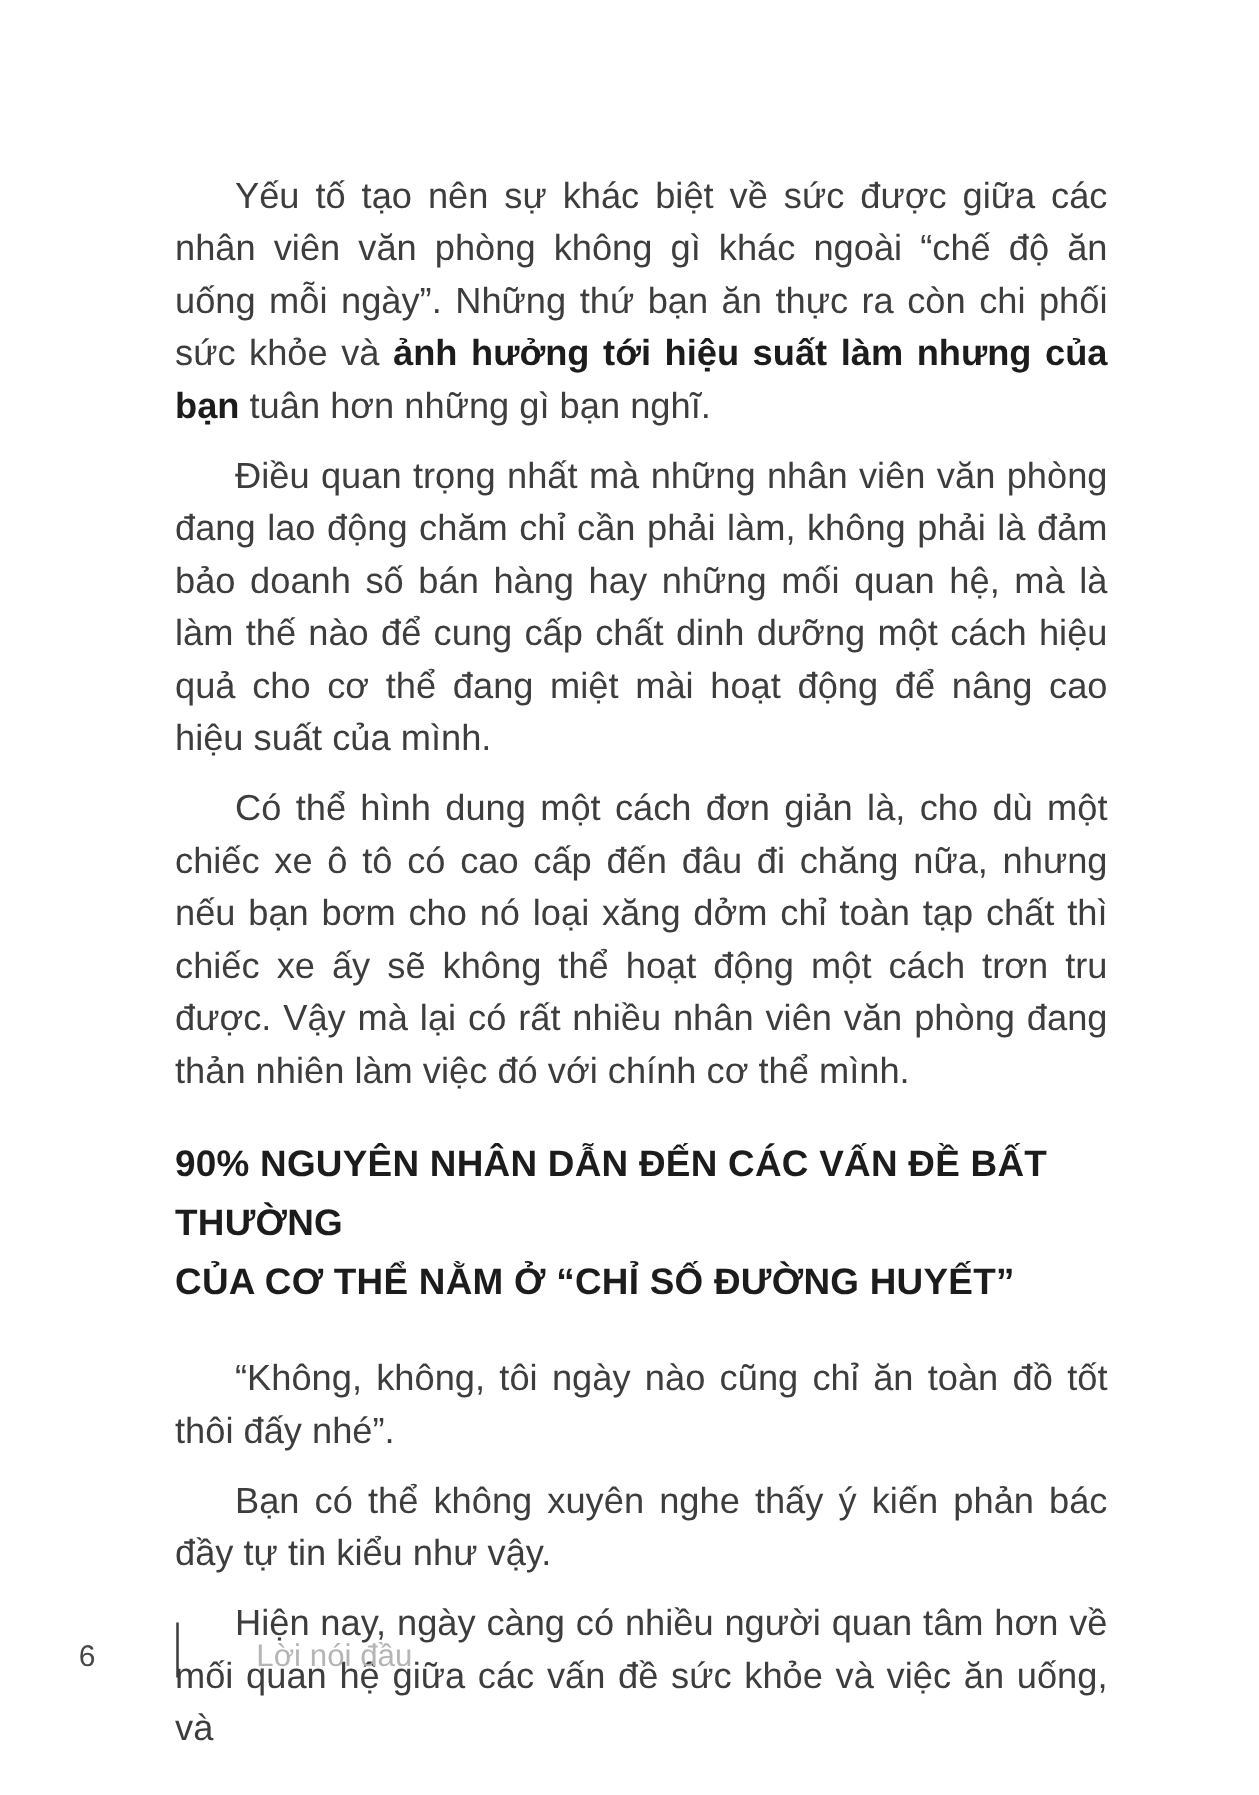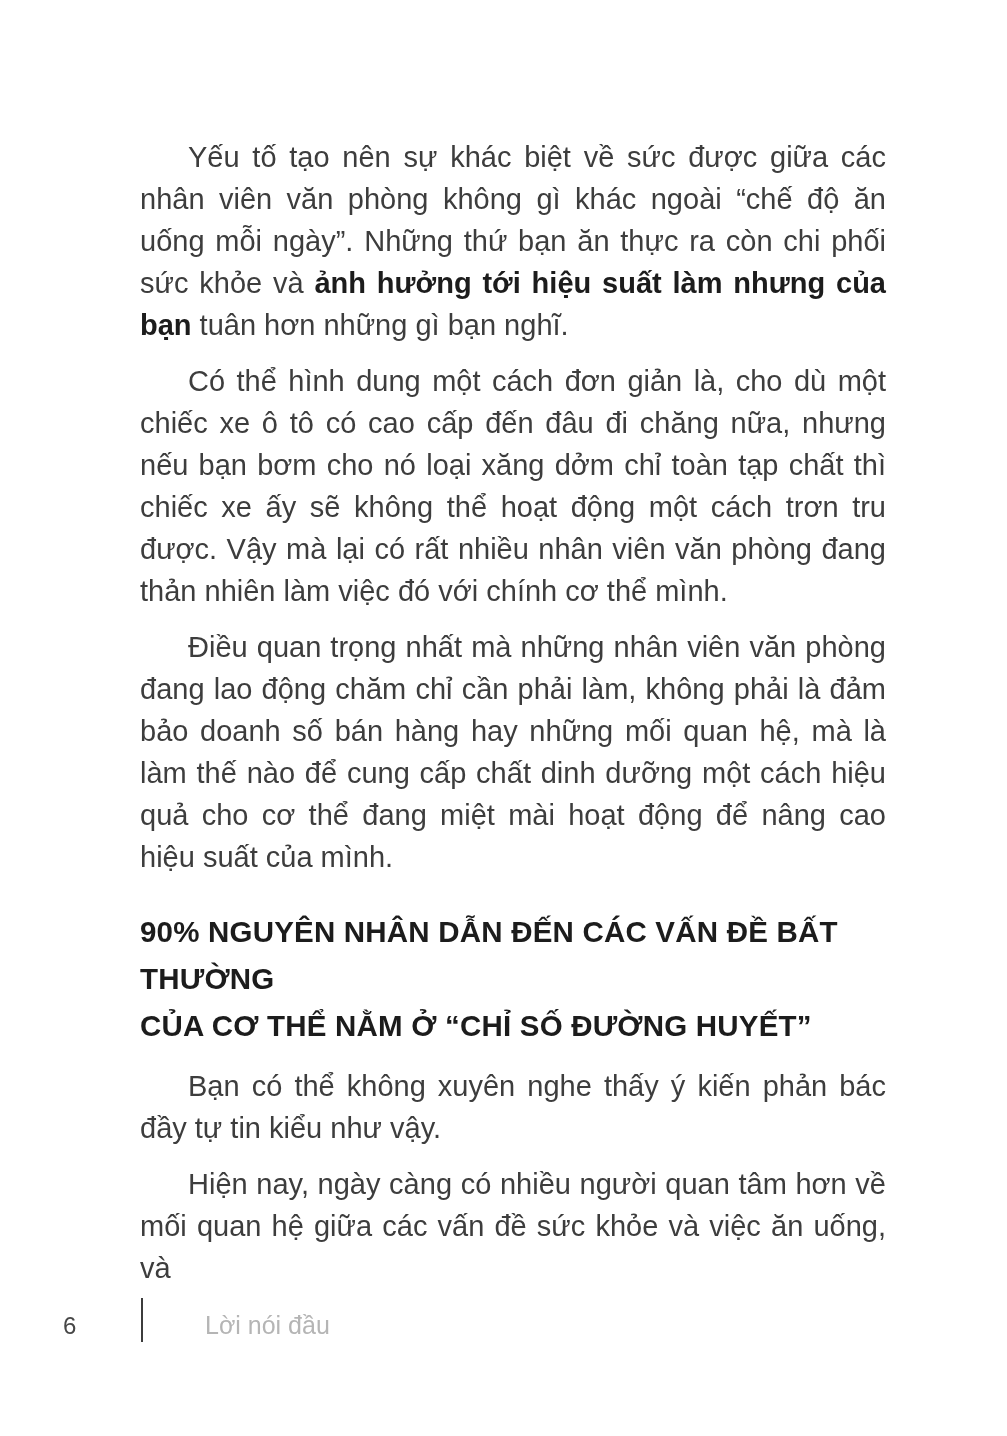--- a/index.html
+++ b/index.html
@@ -15,21 +15,21 @@
     position: absolute;
     left: 140px; top: 136px; width: 746px;
     color: #3d3d3d;
     font-size: 29px;
     line-height: 42px;
     text-align: justify;
   }
   .para { margin: 0 0 14px 0; text-indent: 48px; }
   .para strong { color: #1c1c1c; font-weight: bold; }
   .heading {
-    margin: 30px 0 16px 0;
+    margin: 30px 0 33px 0;
     font-size: 29.5px;
     line-height: 47px;
     font-weight: bold;
     color: #1c1c1c;
     text-align: left;
     text-indent: 0;
     white-space: pre-line;
     letter-spacing: 0.2px;
   }
   .footer {
@@ -48,24 +48,25 @@
     position: absolute; left: 161px; bottom: 2px;
     font-size: 25px; color: #b5b5b5; margin-left: 44px;
   }
 </style>
 </head>
 <body>
 
 <div class="page">
   <main class="content" id="content">
       <p class="para"><span>Yếu tố tạo nên sự khác biệt về sức được giữa các nhân viên văn phòng không gì khác ngoài “chế độ ăn uống mỗi ngày”. Những thứ bạn ăn thực ra còn chi phối sức khỏe và </span><strong>ảnh hưởng tới hiệu suất làm nhưng của bạn</strong><span> tuân hơn những gì bạn nghĩ.</span></p>
+      <p class="para"><span>Điều quan trọng nhất mà những nhân viên văn phòng đang lao động chăm chỉ cần phải làm, không phải là đảm bảo doanh số bán hàng hay những mối quan hệ, mà là làm thế nào để cung cấp chất dinh dưỡng một cách hiệu quả cho cơ thể đang miệt mài hoạt động để nâng cao hiệu suất của mình.</span></p>
       <p class="para"><span>Có thể hình dung một cách đơn giản là, cho dù một chiếc xe ô tô có cao cấp đến đâu đi chăng nữa, nhưng nếu bạn bơm cho nó loại xăng dởm chỉ toàn tạp chất thì chiếc xe ấy sẽ không thể hoạt động một cách trơn tru được. Vậy mà lại có rất nhiều nhân viên văn phòng đang thản nhiên làm việc đó với chính cơ thể mình.</span></p>
-      <p class="para"><span>Điều quan trọng nhất mà những nhân viên văn phòng đang lao động chăm chỉ cần phải làm, không phải là đảm bảo doanh số bán hàng hay những mối quan hệ, mà là làm thế nào để cung cấp chất dinh dưỡng một cách hiệu quả cho cơ thể đang miệt mài hoạt động để nâng cao hiệu suất của mình.</span></p>
       <h2 class="heading">90% NGUYÊN NHÂN DẪN ĐẾN CÁC VẤN ĐỀ BẤT THƯỜNG
 CỦA CƠ THỂ NẰM Ở “CHỈ SỐ ĐƯỜNG HUYẾT”</h2>
+      <p class="para"><span>“Không, không, tôi ngày nào cũng chỉ ăn toàn đồ tốt thôi đấy nhé”.</span></p>
       <p class="para"><span>Bạn có thể không xuyên nghe thấy ý kiến phản bác đầy tự tin kiểu như vậy.</span></p>
       <p class="para"><span>Hiện nay, ngày càng có nhiều người quan tâm hơn về mối quan hệ giữa các vấn đề sức khỏe và việc ăn uống, và</span></p>
     </main>
   <footer class="footer">
     <span class="pagenum">6</span>
     <span class="divider"></span>
     <span class="section">Lời nói đầu</span>
   </footer>
 </div>
 

